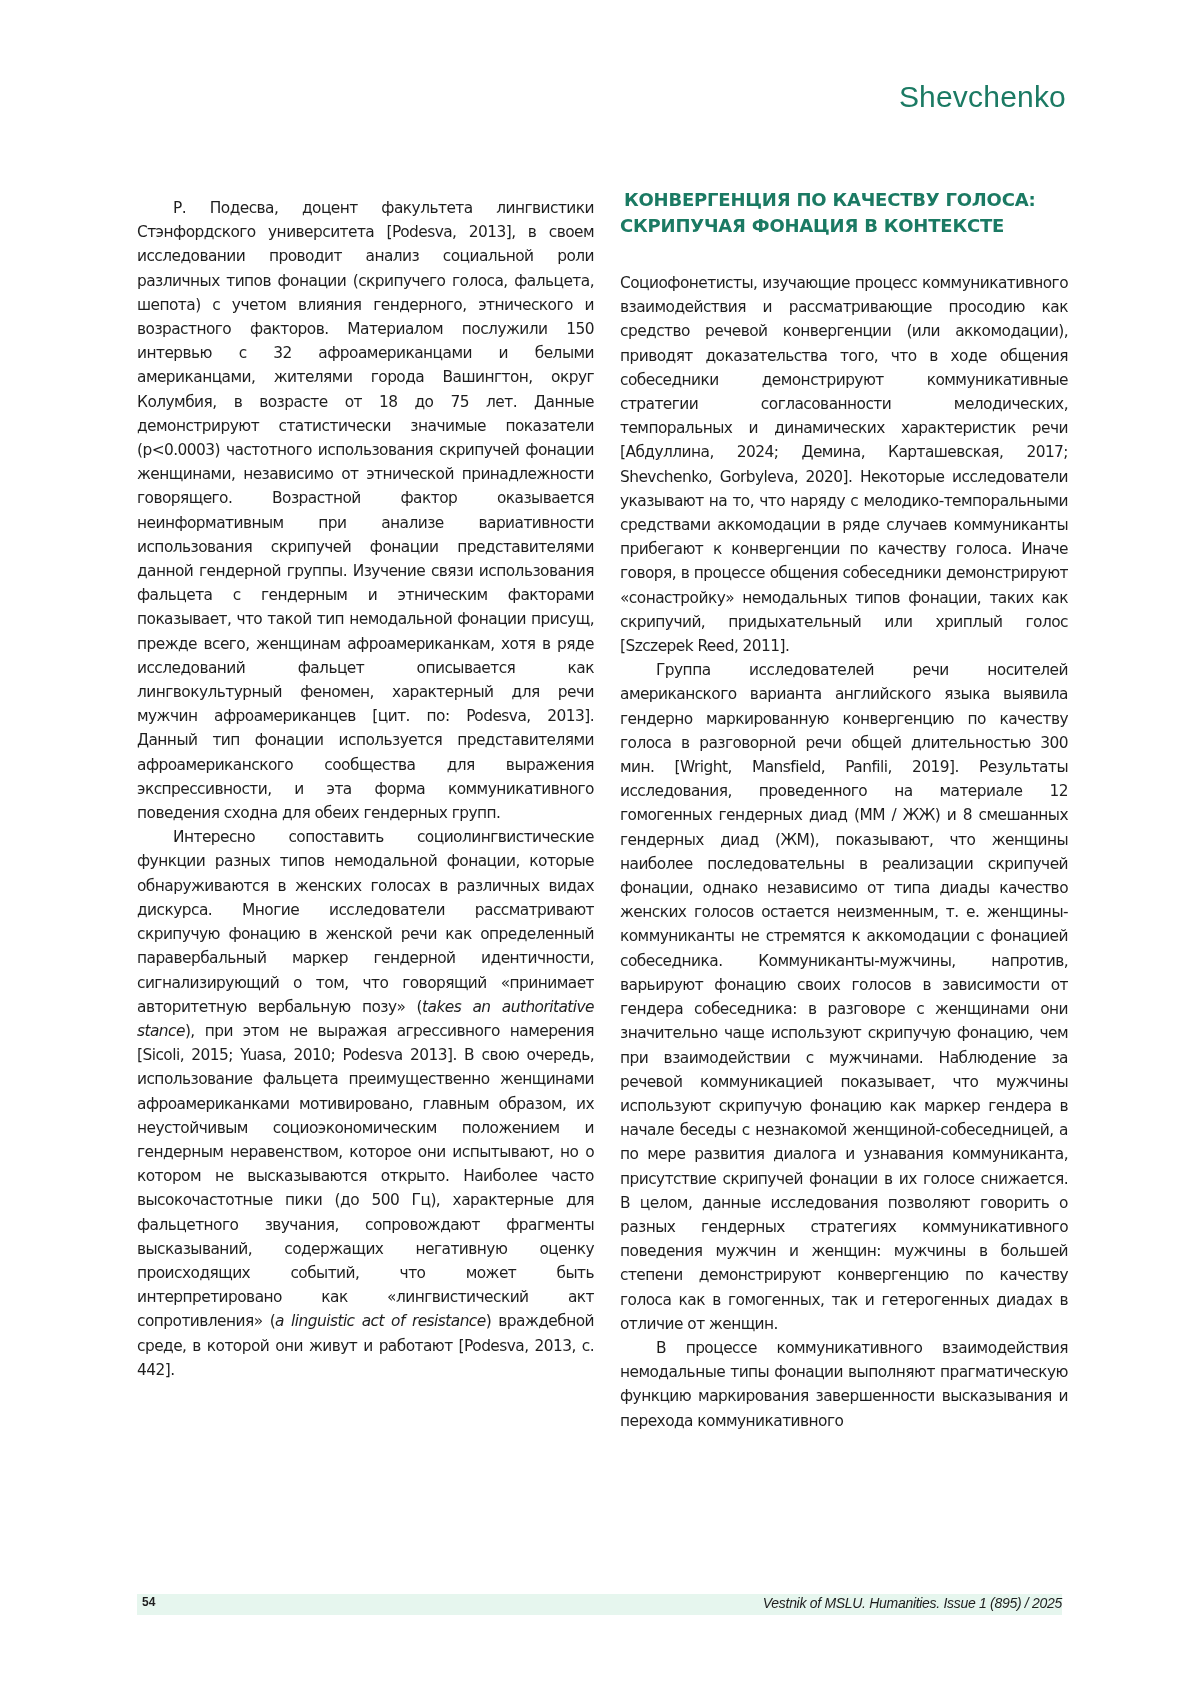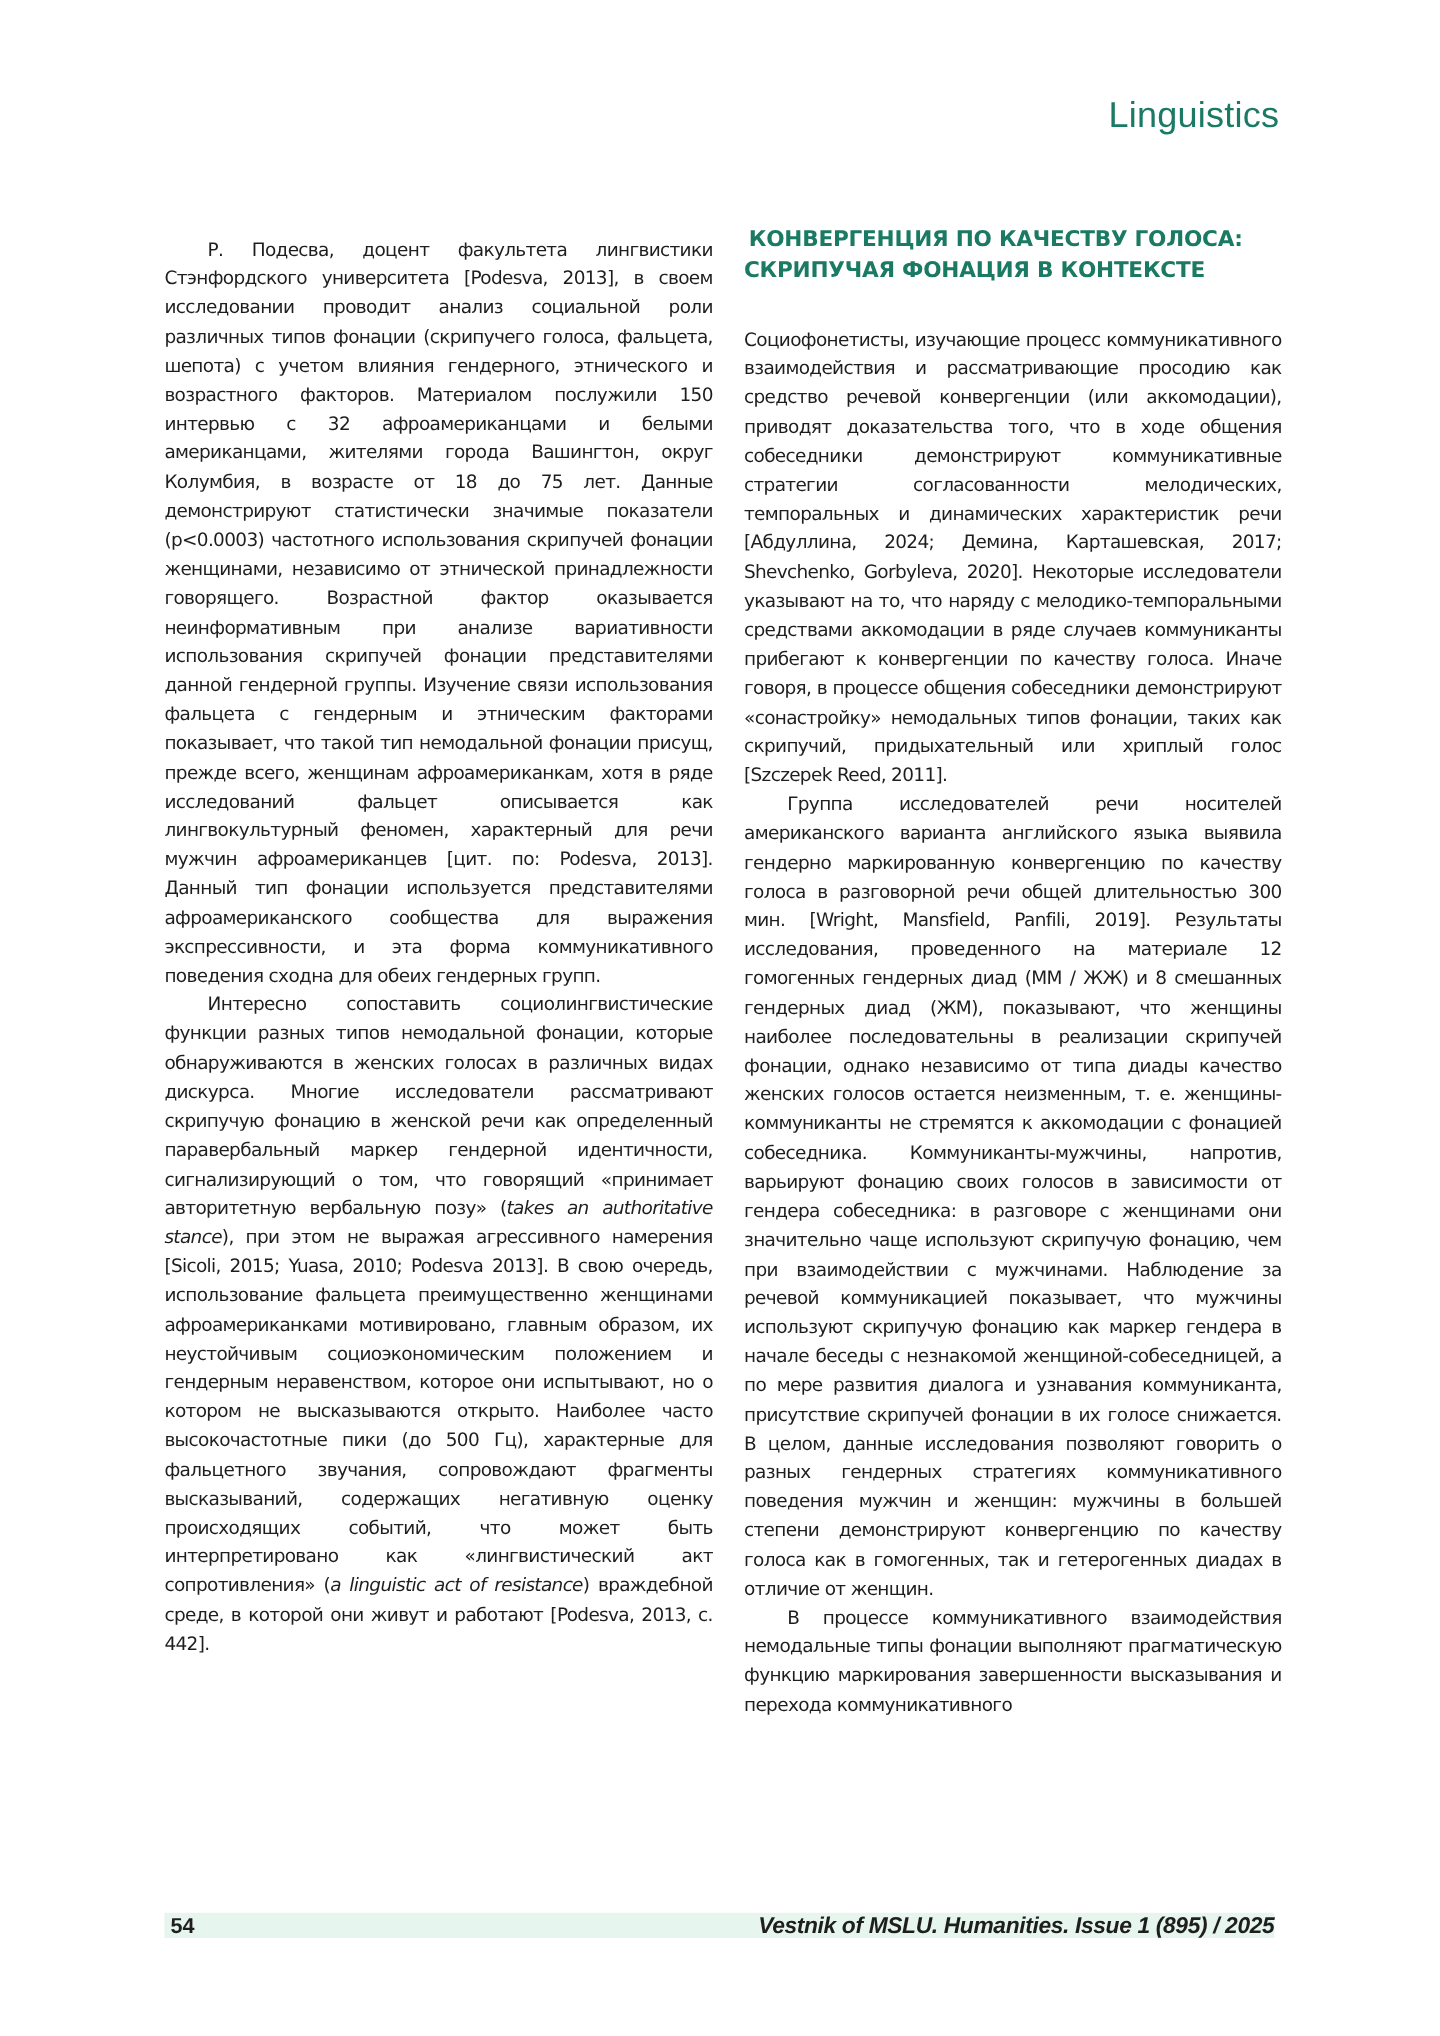--- a/index.html
+++ b/index.html
@@ -31,32 +31,32 @@
   .heading span { display: block; text-indent: 0; }
   .heading span:first-child { text-indent: 4px; }
   em { font-style: italic; }
   .footer-band {
     position: absolute; left: 137px; top: 1594px; width: 925px; height: 21px;
     background: #e6f6ee;
   }
   .page-number {
     position: absolute; left: 142px; top: 1595px;
     font-family: "Liberation Sans", sans-serif; font-weight: bold;
-    font-size: 18px; color: #1e1e1e;
+    font-size: 12px; color: #1e1e1e;
   }
   .journal-info {
     position: absolute; right: 138px; top: 1595px;
-    font-family: "Liberation Sans", sans-serif; font-weight: bold; font-style: italic;
-    font-size: 19px; color: #1e1e1e; letter-spacing: -0.3px;
+    font-family: "Liberation Sans", sans-serif; font-weight: normal; font-style: italic;
+    font-size: 14px; color: #1e1e1e; letter-spacing: -0.3px;
   }
 </style>
 </head>
 <body>
 
-<div class="section-title">Linguistics</div>
+<div class="section-title">Shevchenko</div>
 
 <div class="column col-left">
     <p class="para indent"><span>Р. Подесва, доцент факультета лингвистики Стэнфордского университета [Podesva, 2013], в своем исследовании проводит анализ социальной роли различных типов фонации (скрипучего голоса, фальцета, шепота) с учетом влияния гендерного, этнического и возрастного факторов. Материалом послужили 150 интервью с 32 афроамериканцами и белыми американцами, жителями города Вашингтон, округ Колумбия, в возрасте от 18 до 75 лет. Данные демонстрируют статистически значимые показатели (p&lt;0.0003) частотного использования скрипучей фонации женщинами, независимо от этнической принадлежности говорящего. Возрастной фактор оказывается неинформативным при анализе вариативности использования скрипучей фонации представителями данной гендерной группы. Изучение связи использования фальцета с гендерным и этническим факторами показывает, что такой тип немодальной фонации присущ, прежде всего, женщинам афроамериканкам, хотя в ряде исследований фальцет описывается как лингвокультурный феномен, характерный для речи мужчин афроамериканцев [цит. по: Podesva, 2013]. Данный тип фонации используется представителями афроамериканского сообщества для выражения экспрессивности, и эта форма коммуникативного поведения сходна для обеих гендерных групп.</span></p>
     <p class="para indent"><span>Интересно сопоставить социолингвистические функции разных типов немодальной фонации, которые обнаруживаются в женских голосах в различных видах дискурса. Многие исследователи рассматривают скрипучую фонацию в женской речи как определенный паравербальный маркер гендерной идентичности, сигнализирующий о том, что говорящий «принимает авторитетную вербальную позу» (</span><em>takes an authoritative stance</em><span>), при этом не выражая агрессивного намерения [Sicoli, 2015; Yuasa, 2010; Podesva 2013]. В свою очередь, использование фальцета преимущественно женщинами афроамериканками мотивировано, главным образом, их неустойчивым социоэкономическим положением и гендерным неравенством, которое они испытывают, но о котором не высказываются открыто. Наиболее часто высокочастотные пики (до 500 Гц), характерные для фальцетного звучания, сопровождают фрагменты высказываний, содержащих негативную оценку происходящих событий, что может быть интерпретировано как «лингвистический акт сопротивления» (</span><em>a linguistic act of resistance</em><span>) враждебной среде, в которой они живут и работают [Podesva, 2013, с. 442].</span></p>
   </div>
 
 <div class="column col-right">
   <h2 class="heading">
     <span>КОНВЕРГЕНЦИЯ ПО КАЧЕСТВУ ГОЛОСА:</span>
     <span>СКРИПУЧАЯ ФОНАЦИЯ В КОНТЕКСТЕ</span>

